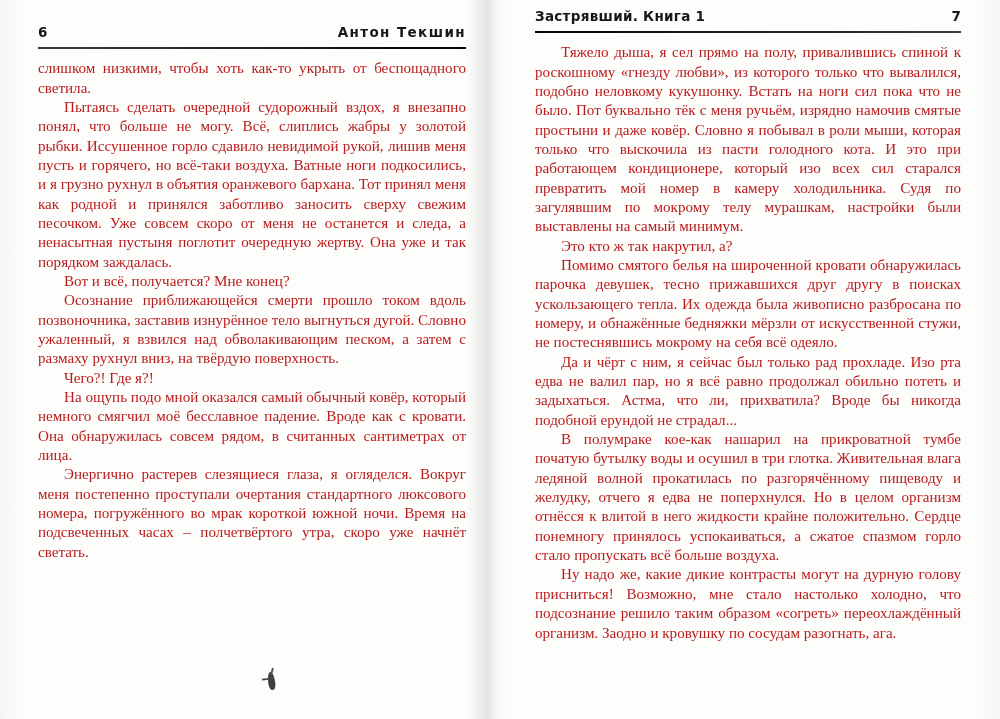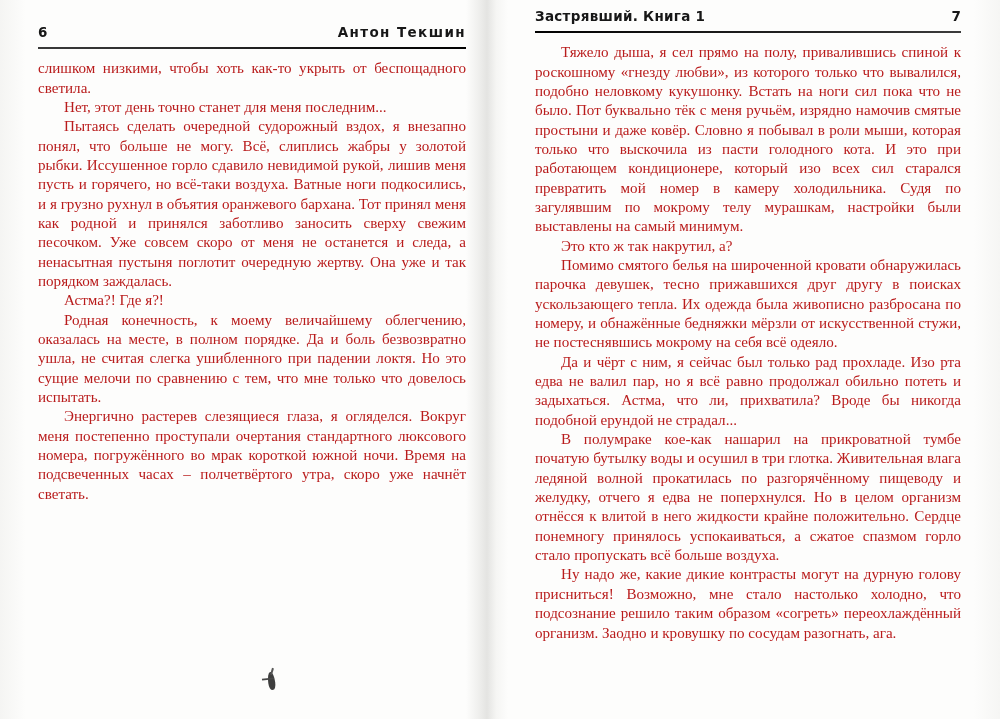--- a/index.html
+++ b/index.html
@@ -166,24 +166,25 @@
     <div class="page-inner-left">
 
       <div class="runhead">
         <span class="folio-left">6</span>
         <span class="title-right">Антон  Текшин</span>
       </div>
       <div class="rule rule-left"></div>
 
       <div class="body-text" id="left-body">
           <p class="cont">слишком низкими, чтобы хоть как-то укрыть от беспощадного светила.</p>
-          <p class="indent">Нет, этот день точно станет для меня последним...</p>
           <p class="indent">Пытаясь сделать очередной судорожный вздох, я внезапно понял, что больше не могу. Всё, слиплись жабры у золотой рыбки. Иссушенное горло сдавило невидимой рукой, лишив меня пусть и горячего, но всё-таки воздуха. Ватные ноги подкосились, и я грузно рухнул в объятия оранжевого бархана. Тот принял меня как родной и принялся заботливо заносить сверху свежим песочком. Уже совсем скоро от меня не останется и следа, а ненасытная пустыня поглотит очередную жертву. Она уже и так порядком заждалась.</p>
-          <p class="indent">Астма?! Где я?!</p>
-          <p class="indent">Родная конечность, к моему величайшему облегчению, оказалась на месте, в полном порядке. Да и боль безвозвратно ушла, не считая слегка ушибленного при падении локтя. Но это сущие мелочи по сравнению с тем, что мне только что довелось испытать.</p>
+          <p class="indent">Вот и всё, получается? Мне конец?</p>
+          <p class="indent">Осознание приближающейся смерти прошло током вдоль позвоночника, заставив изнурённое тело выгнуться дугой. Словно ужаленный, я взвился над обволакивающим песком, а затем с размаху рухнул вниз, на твёрдую поверхность.</p>
+          <p class="indent">Чего?! Где я?!</p>
+          <p class="indent">На ощупь подо мной оказался самый обычный ковёр, который немного смягчил моё бесславное падение. Вроде как с кровати. Она обнаружилась совсем рядом, в считанных сантиметрах от лица.</p>
           <p class="indent">Энергично растерев слезящиеся глаза, я огляделся. Вокруг меня постепенно проступали очертания стандартного люксового номера, погружённого во мрак короткой южной ночи. Время на подсвеченных часах – полчетвёртого утра, скоро уже начнёт светать.</p>
         </div>
 
     </div>
   </div>
 
   <div class="page page-right">
     <div class="page-inner-right">
 
       <div class="runhead">

